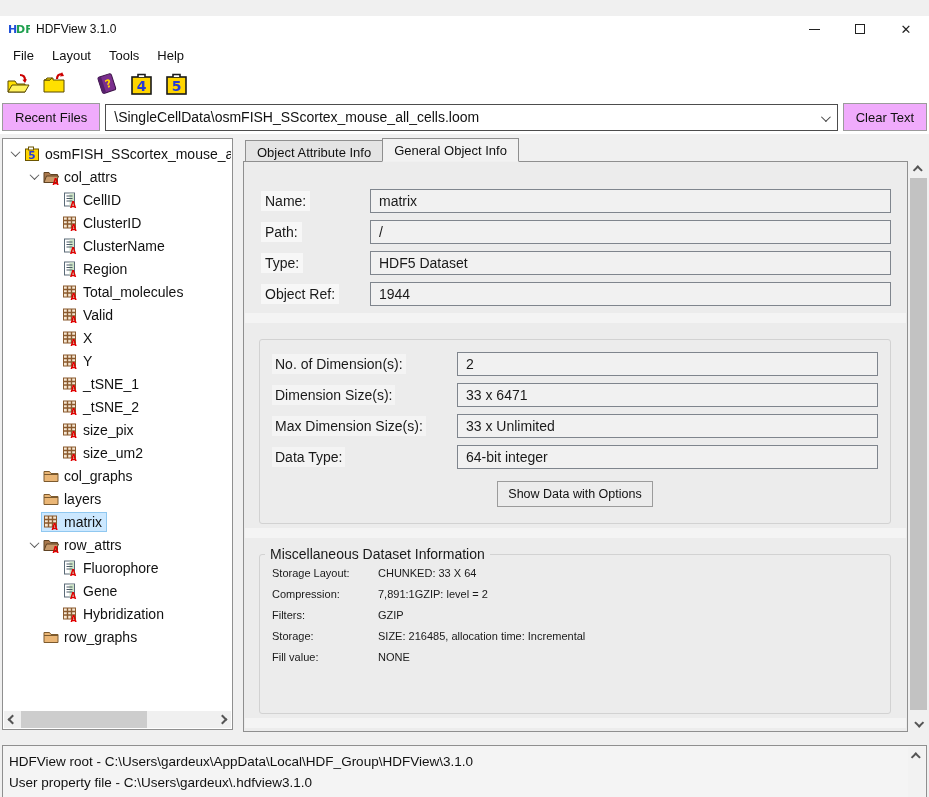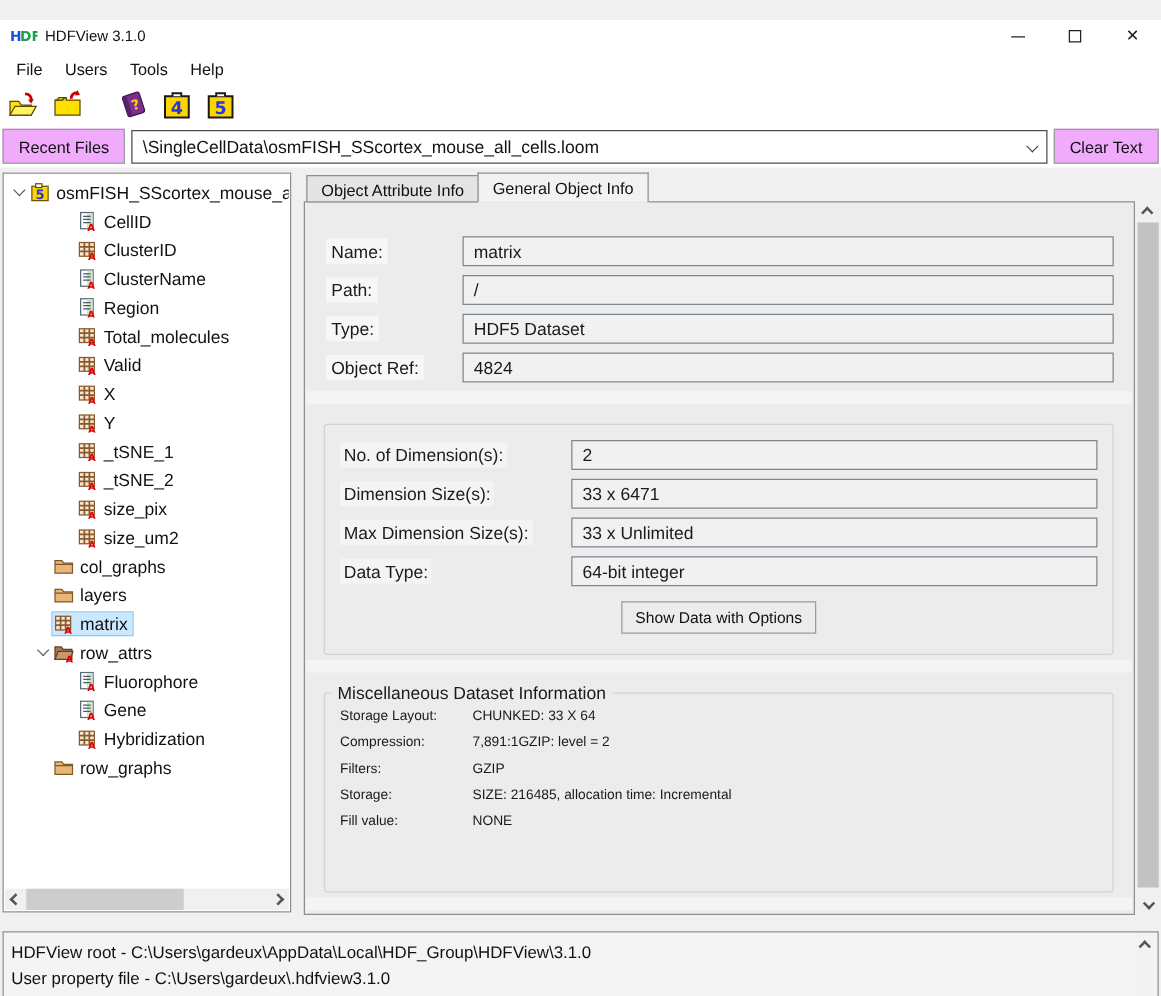--- a/index.html
+++ b/index.html
@@ -180,21 +180,21 @@
           <span class="ico-max"></span>
         </div>
       <div class="ctl">
           <span class="ico-close">✕</span>
         </div>
     </div>
   </div>
 
   <div class="menubar">
     <span class="menuitem">File</span>
-    <span class="menuitem">Users</span>
+    <span class="menuitem">Layout</span>
     <span class="menuitem">Tools</span>
     <span class="menuitem">Help</span>
   </div>
 
   <div class="toolbar">
     <div class="tbicon">
         <svg width="26" height="24">
           <use href="#i-openfolder"></use>
         </svg>
       </div>
@@ -235,20 +235,29 @@
       <div class="treerows">
         <div class="trow" style="--lvl:0">
             <span class="chev open"></span>
             <span class="hl">
               <svg class="ticon">
                 <use href="#i-h5"></use>
               </svg>
               <span class="tlabel">osmFISH_SScortex_mouse_all_cells.loom</span>
             </span>
           </div>
+        <div class="trow" style="--lvl:1">
+            <span class="chev open"></span>
+            <span class="hl">
+              <svg class="ticon">
+                <use href="#i-grpattr"></use>
+              </svg>
+              <span class="tlabel">col_attrs</span>
+            </span>
+          </div>
         <div class="trow" style="--lvl:2">
             <span class="chev"></span>
             <span class="hl">
               <svg class="ticon">
                 <use href="#i-txtds"></use>
               </svg>
               <span class="tlabel">CellID</span>
             </span>
           </div>
         <div class="trow" style="--lvl:2">
@@ -445,21 +454,21 @@
         <div class="fieldrow">
           <span class="flabel"><span>Path:</span></span>
           <div class="fbox">/</div>
         </div>
         <div class="fieldrow">
           <span class="flabel"><span>Type:</span></span>
           <div class="fbox">HDF5 Dataset</div>
         </div>
         <div class="fieldrow">
           <span class="flabel"><span>Object Ref:</span></span>
-          <div class="fbox">4824</div>
+          <div class="fbox">1944</div>
         </div>
 
         <div class="strip"></div>
 
         <div class="groupbox">
           <div class="fieldrow2">
             <span class="flabel2"><span>No. of Dimension(s):</span></span>
             <div class="fbox">2</div>
           </div>
           <div class="fieldrow2">

